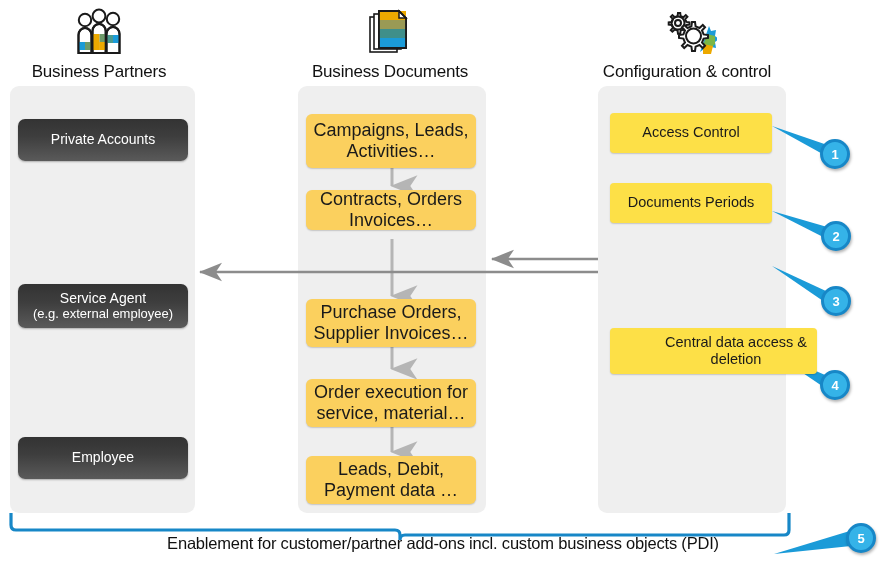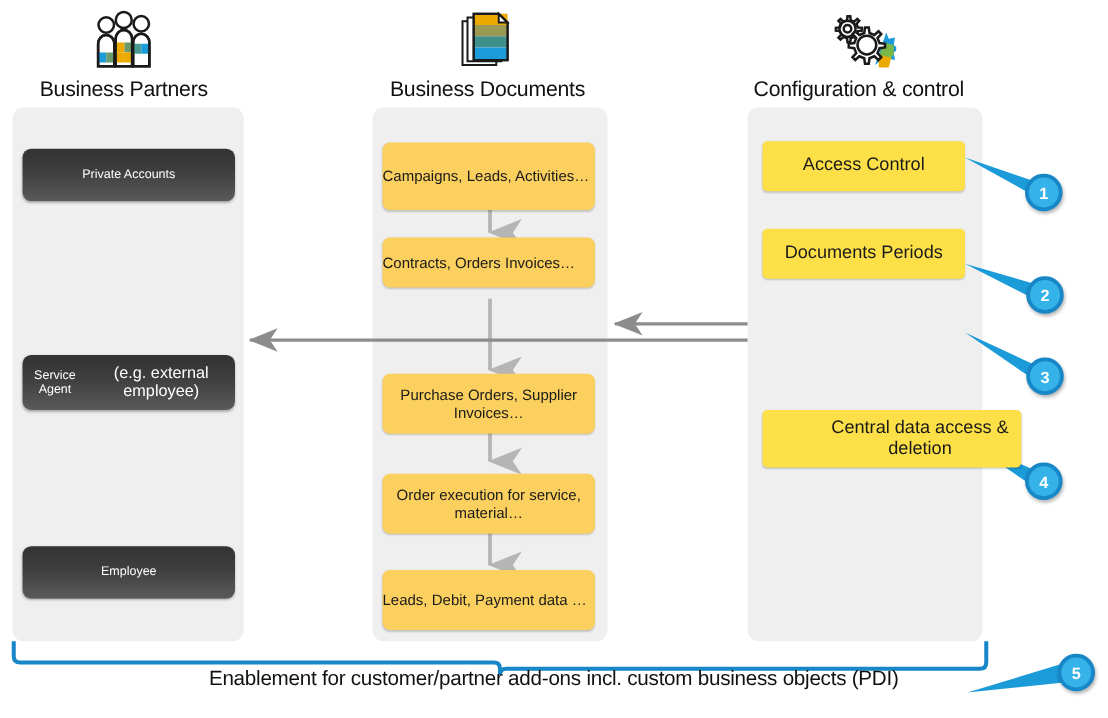--- a/index.html
+++ b/index.html
@@ -27,28 +27,28 @@
 
   
   .dark-box{
     position:absolute;border-radius:7px;
     background:linear-gradient(180deg,#333333 0%,#3e3e3e 42%,#5a5a5a 100%);
     color:#ffffff;
     display:flex;align-items:center;justify-content:center;
     text-align:center;line-height:1.12;
     box-shadow:0 1px 2px rgba(0,0,0,.28);
   }
-  .dark-box .l1{font-size:10px;}
+  .dark-box .l1{font-size:14px;}
   .dark-box .l2{font-size:13px;display:block;}
 
   
   .yel-box{
     position:absolute;border-radius:6px;
     background:#fbd05e;
-    color:#1a1a1a;font-size:12px;line-height:1.18;
+    color:#1a1a1a;font-size:18px;line-height:1.18;
     display:flex;align-items:center;justify-content:flex-start;
     text-align:center;
     box-shadow:0 1px 1.5px rgba(0,0,0,.18);
   }
 
   
   .org-box{
     position:absolute;border-radius:4px;
     background:#fde047;
     color:#1a1a1a;font-size:14.5px;line-height:1.2;
@@ -180,21 +180,21 @@
       <path d="M772,266 L841,298 L826,303 Z"></path>
       <path d="M772,352 L839,381 L825,388 Z"></path>
       <path d="M774,554 L853,530 L851,546 Z"></path>
     </g>
   </svg>
 
   <div class="dark-box" style="left:18px;top:119px;width:170px;height:42px;">
     <span class="l1">Private Accounts</span>
   </div>
 
-  <div class="dark-box" style="left:18px;top:284px;width:170px;height:44px;flex-direction:row;">
+  <div class="dark-box" style="left:18px;top:284px;width:170px;height:44px;flex-direction:column;">
     <span class="l1">Service Agent</span>
     <span class="l2">(e.g. external employee)</span>
   </div>
 
   <div class="dark-box" style="left:18px;top:437px;width:170px;height:42px;">
     <span class="l1">Employee</span>
   </div>
 
   <div class="yel-box" style="left:306px;top:114px;width:170px;height:54px;">
     <span>Campaigns, Leads, Activities…</span>

